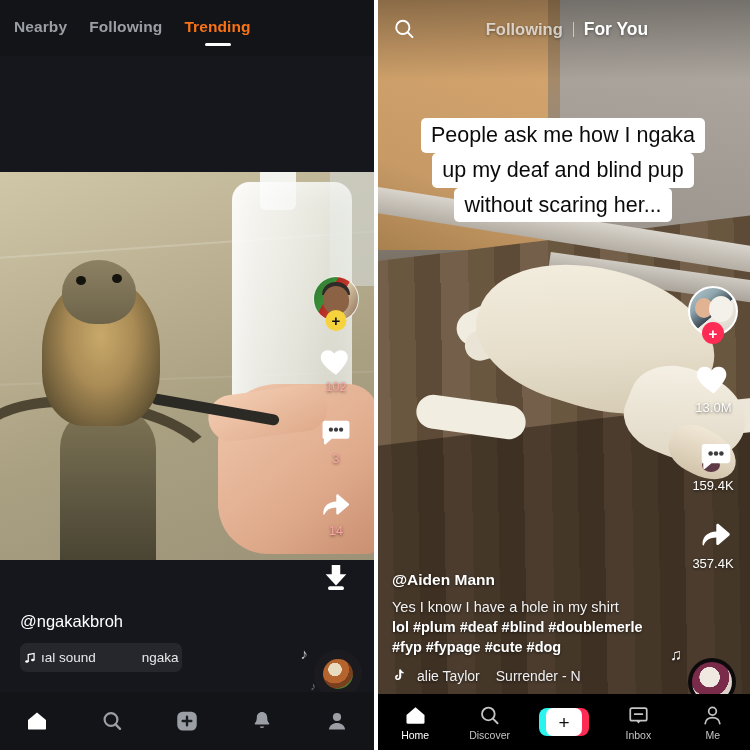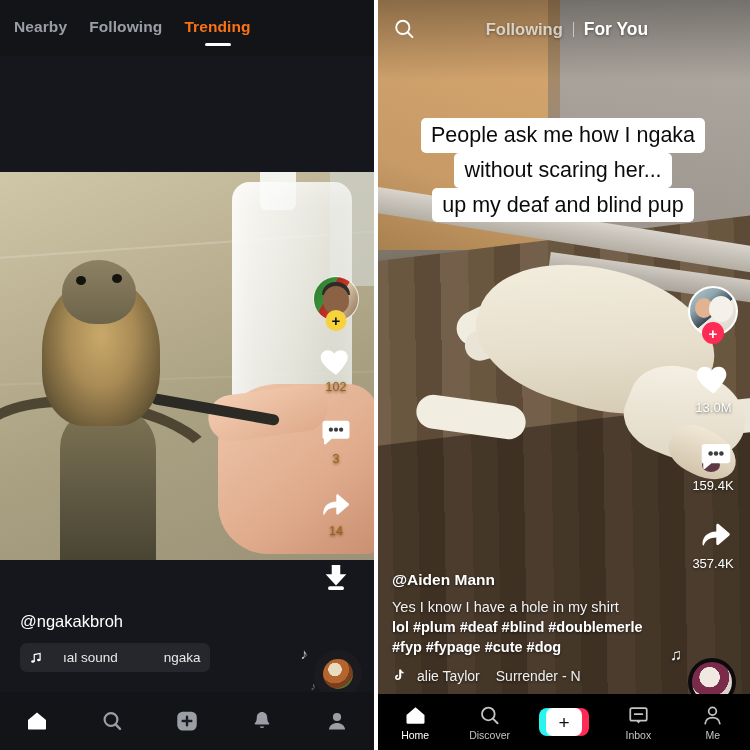--- a/index.html
+++ b/index.html
@@ -46,26 +46,26 @@
   .l-bottombox{position:absolute;top:560px;left:0;right:0;bottom:0;background:#15171c;z-index:2;}
 
   .l-rail{position:absolute;right:10px;top:276px;width:56px;z-index:7;display:flex;flex-direction:column;align-items:center;}
   .l-avatar{position:relative;width:44px;height:44px;border-radius:50%;overflow:hidden;border:1.5px solid rgba(255,255,255,.85);
     background:linear-gradient(120deg,#2c7a2c 0%,#3c8e3a 35%,#b02b22 36%,#c23a2c 55%,#d9c8a8 56%,#8a6a52 100%);}
   .l-avatar .face{position:absolute;left:9px;top:9px;width:26px;height:28px;border-radius:50% 50% 45% 45%;background:#8b6243;}
   .l-avatar .hair{position:absolute;left:8px;top:5px;width:28px;height:13px;border-radius:14px 14px 0 0;background:#2e2b28;}
   .l-plus{position:absolute;left:50%;transform:translateX(-50%);top:34px;width:21px;height:21px;border-radius:50%;
     background:#f6d33c;display:flex;align-items:center;justify-content:center;color:#111;font-size:15px;font-weight:800;line-height:1;}
   .l-act{margin-top:22px;display:flex;flex-direction:column;align-items:center;}
-  .l-act .cnt{color:#a16207;font-size:12.5px;margin-top:2px;text-shadow:0 1px 3px rgba(0,0,0,.6);}
+  .l-act .cnt{color:#fca5a5;font-size:12.5px;margin-top:2px;text-shadow:0 1px 3px rgba(0,0,0,.6);}
   .l-heart,.l-cmt,.l-share,.l-dl{width:34px;height:34px;display:block;}
 
   .l-caption{position:absolute;left:20px;bottom:78px;z-index:7;width:300px;}
   .l-user{color:#fff;font-size:16.5px;font-weight:500;margin-bottom:12px;}
-  .l-musicpill{display:inline-flex;align-items:center;gap:20px;background:rgba(255,255,255,.07);border-radius:7px;padding:7px 9px;max-width:222px;overflow:hidden;}
+  .l-musicpill{display:inline-flex;align-items:center;gap:4px;background:rgba(255,255,255,.07);border-radius:7px;padding:7px 3px;max-width:222px;overflow:hidden;}
   .l-musicpill .mtxt{color:#e9e9ea;font-size:13.5px;white-space:nowrap;overflow:hidden;}
   .l-musicpill .mtxt .sp{display:inline-block;width:46px;}
 
   .l-disc{position:absolute;right:12px;bottom:52px;width:48px;height:48px;border-radius:50%;z-index:7;
     background:radial-gradient(circle at 50% 50%, #2f2f33 0 42%, #1b1b1f 43% 100%);display:flex;align-items:center;justify-content:center;}
   .l-disc .thumb{width:30px;height:30px;border-radius:50%;
     background:radial-gradient(circle at 40% 35%,#e8dcc0 0 25%,#b4642c 26% 52%,#7a3f1d 53% 70%,#55722f 71% 100%);}
   .l-note{position:absolute;right:66px;bottom:88px;color:#d7d7da;font-size:15px;z-index:7;opacity:.9;}
   .l-note2{position:absolute;right:58px;bottom:58px;color:#8d8d92;font-size:11px;z-index:7;opacity:.8;}
 
@@ -302,22 +302,22 @@
       </svg>
       <div class="r-tabs">
         <div class="r-tab">Following</div>
         <div class="r-divider"></div>
         <div class="r-tab active">For You</div>
       </div>
     </div>
 
     <div class="r-overlaytext">
       <div class="r-otline">People ask me how I ngaka</div>
+      <div class="r-otline">up my deaf and blind pup</div>
       <div class="r-otline">without scaring her...</div>
-      <div class="r-otline">up my deaf and blind pup</div>
     </div>
 
     <div class="r-rail">
       <div class="r-avatar">
         <div class="p-face"></div>
         <div class="d-face"></div>
       </div>
       <div class="r-plus">+</div>
 
       <div class="r-act">

